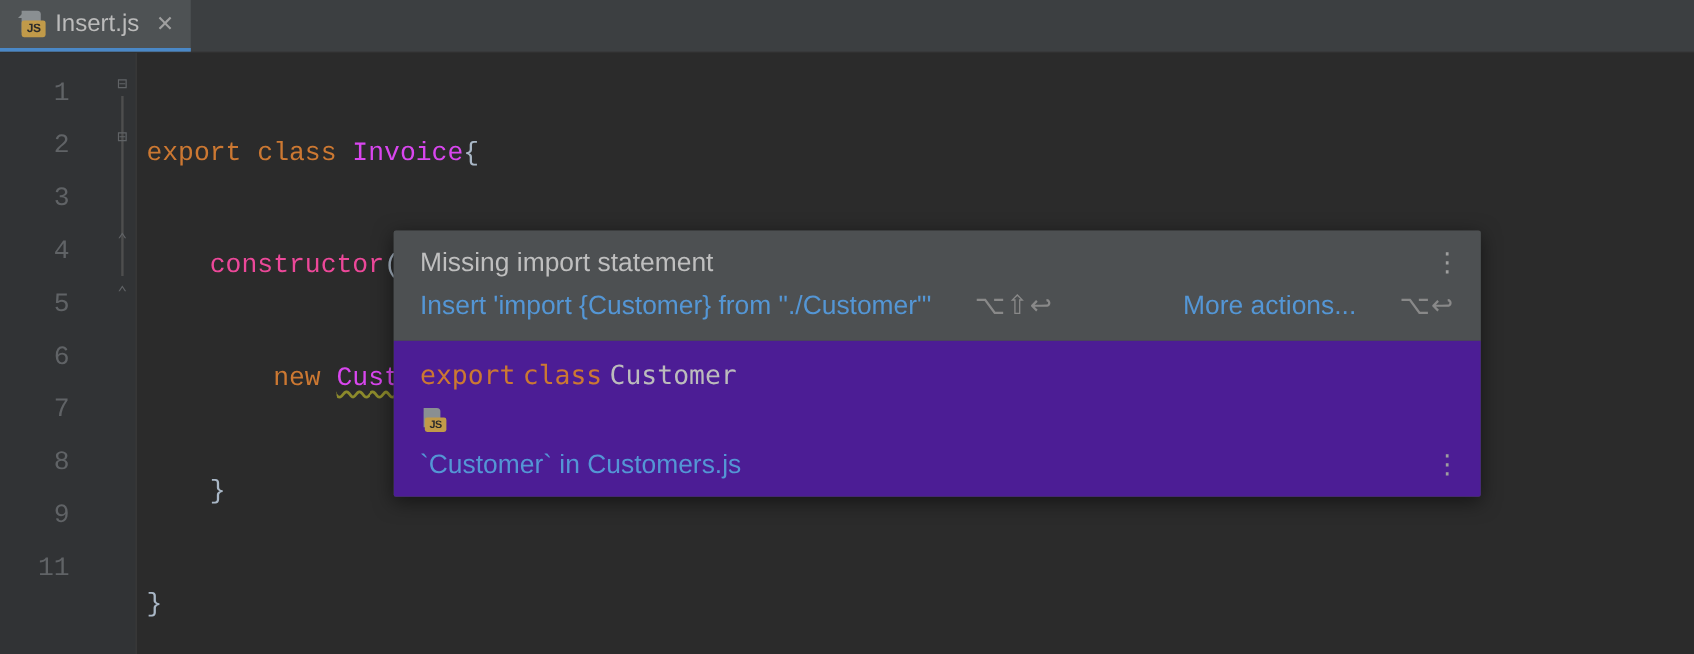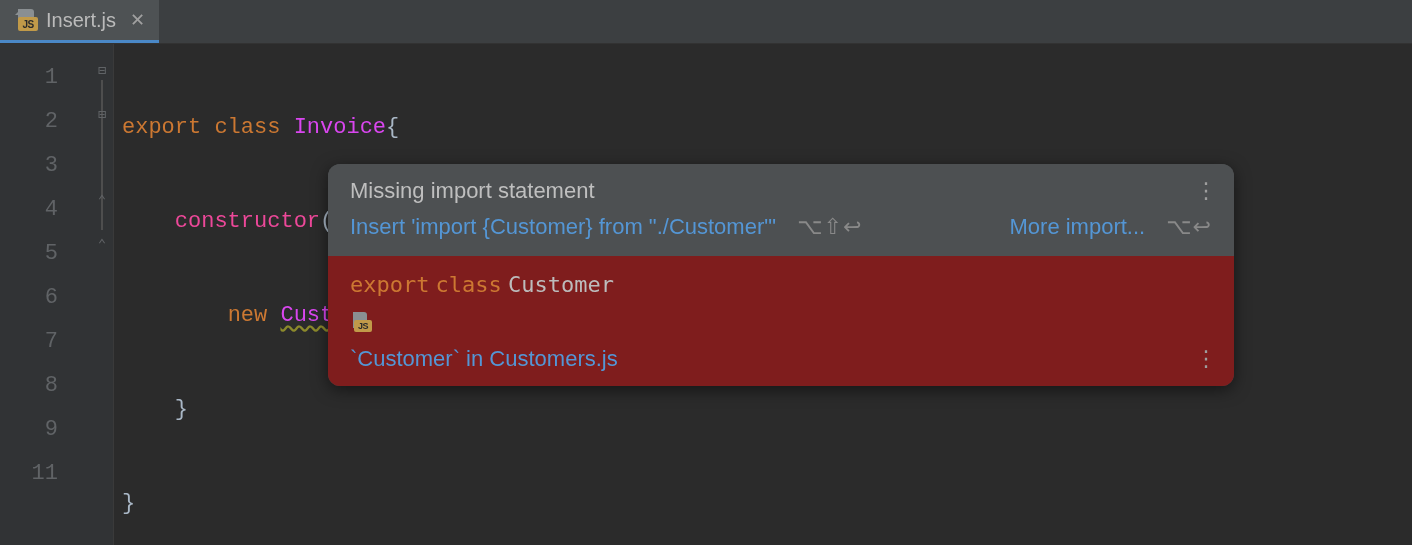--- a/index.html
+++ b/index.html
@@ -101,47 +101,47 @@
   .fn { color: #ec4899; }
   .paren { color: #a9b7c6; }
   .warn {
     text-decoration-line: underline;
     text-decoration-style: wavy;
     text-decoration-color: #8c8a2b;
     text-underline-offset: 4px;
   }
   .popup {
     position: absolute;
-    left: 328px; top: 164px;
+    left: 328px; top: 192px;
     width: 906px;
     background: #45494a;
     box-shadow: 0 4px 16px rgba(0,0,0,0.5);
-    border-radius: 12px;
+    border-radius: 2px;
     overflow: hidden;
     font-family: -apple-system, "Segoe UI", sans-serif;
     font-size: 22px;
     color: #bcbcbc;
   }
   .popup-header {
     padding: 14px 22px 16px 22px;
     background: #4d5052;
     position: relative;
   }
   .popup-title { color: #bfbfbf; margin-bottom: 10px; font-size: 22px; }
-  .popup-actions { display: flex; align-items: center; gap: 21px; }
+  .popup-actions { display: flex; align-items: center; gap: 36px; }
   .popup-link { color: #5496d5; }
   .shortcut { color: #898989; font-size: 22px; letter-spacing: 1px; }
   .spacer { flex: 1; }
   .more-dots {
     position: absolute; right: 16px; top: 14px;
     color: #9e9e9e; font-size: 22px; letter-spacing: 1px;
   }
   .popup-body {
     padding: 16px 22px 14px 22px;
-    background: #7f1d1d;
+    background: #4c1d95;
     position: relative;
   }
   .popup-row1 { margin-bottom: 14px; }
   .popup-row2 {
     display: flex; align-items: center; gap: 10px;
     margin-bottom: 14px; color: #bcbcbc;
     font-family: -apple-system,"Segoe UI",sans-serif;
   }
   .popup-row3 { color: #5496d5; font-family: Liberation Sans, sans-serif; }
   .tok-o { color: #cc7832; font-family: Menlo, Consolas, monospace; }
@@ -209,21 +209,21 @@
   </div>
 </div>
 
 <div class="popup">
   <div class="popup-header">
     <div class="popup-title">Missing import statement</div>
     <div class="popup-actions">
       <span class="popup-link">Insert 'import {Customer} from "./Customer"'</span>
       <span class="shortcut">⌥⇧↩</span>
       <span class="spacer"></span>
-      <span class="popup-link">More import...</span>
+      <span class="popup-link">More actions...</span>
       <span class="shortcut">⌥↩</span>
     </div>
     <span class="more-dots">⋮</span>
   </div>
   <div class="popup-body">
     <div class="popup-row1">
       <span class="tok-o">export</span> <span class="tok-o">class</span> <span class="tok-c">Customer</span>
     </div>
     <div class="popup-row2">
       <span class="small-js-icon">

